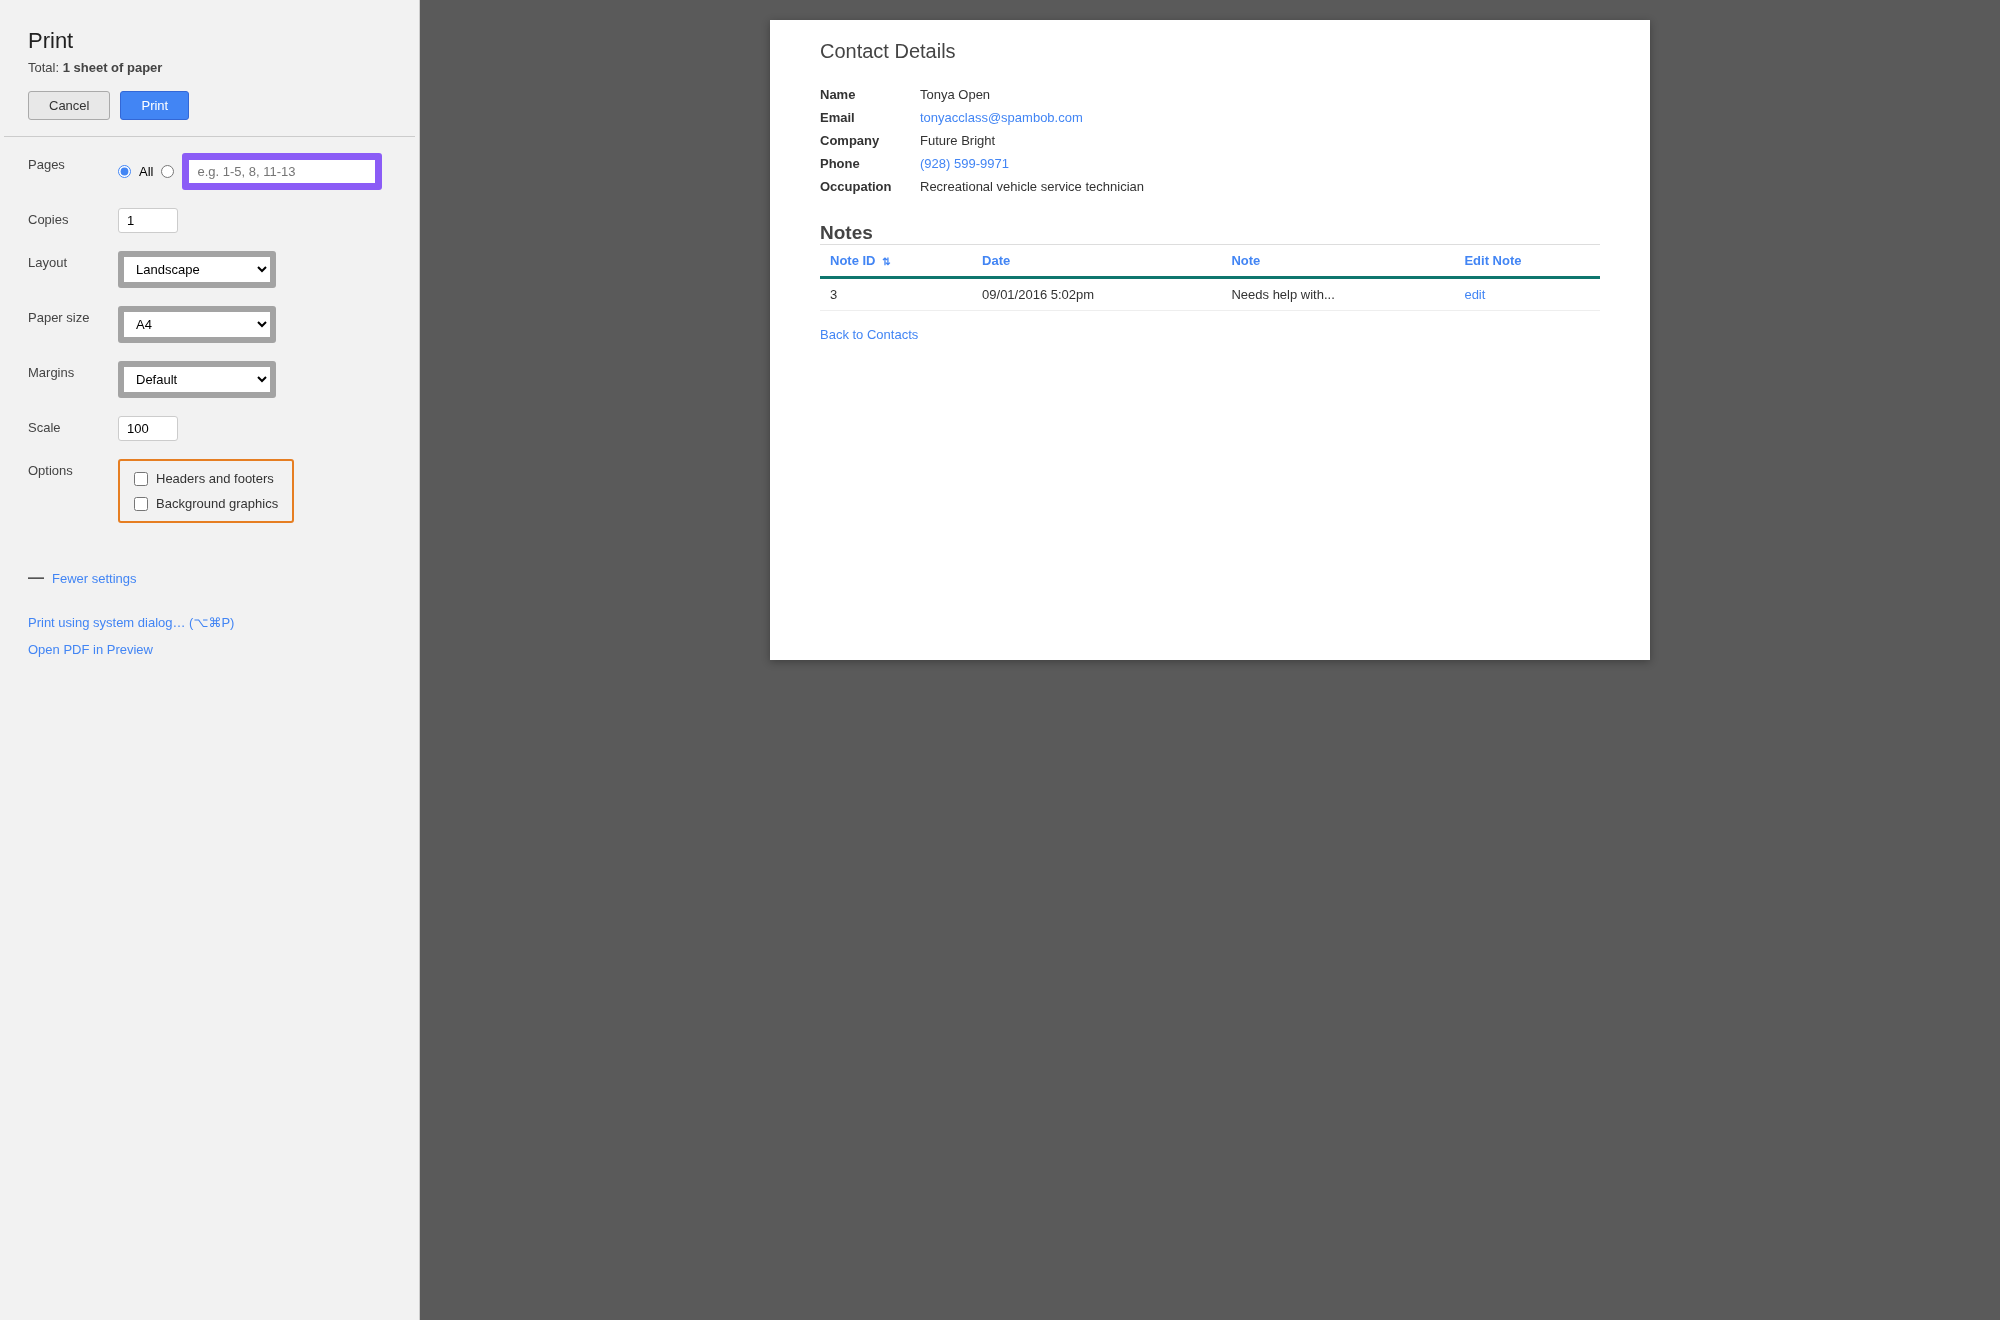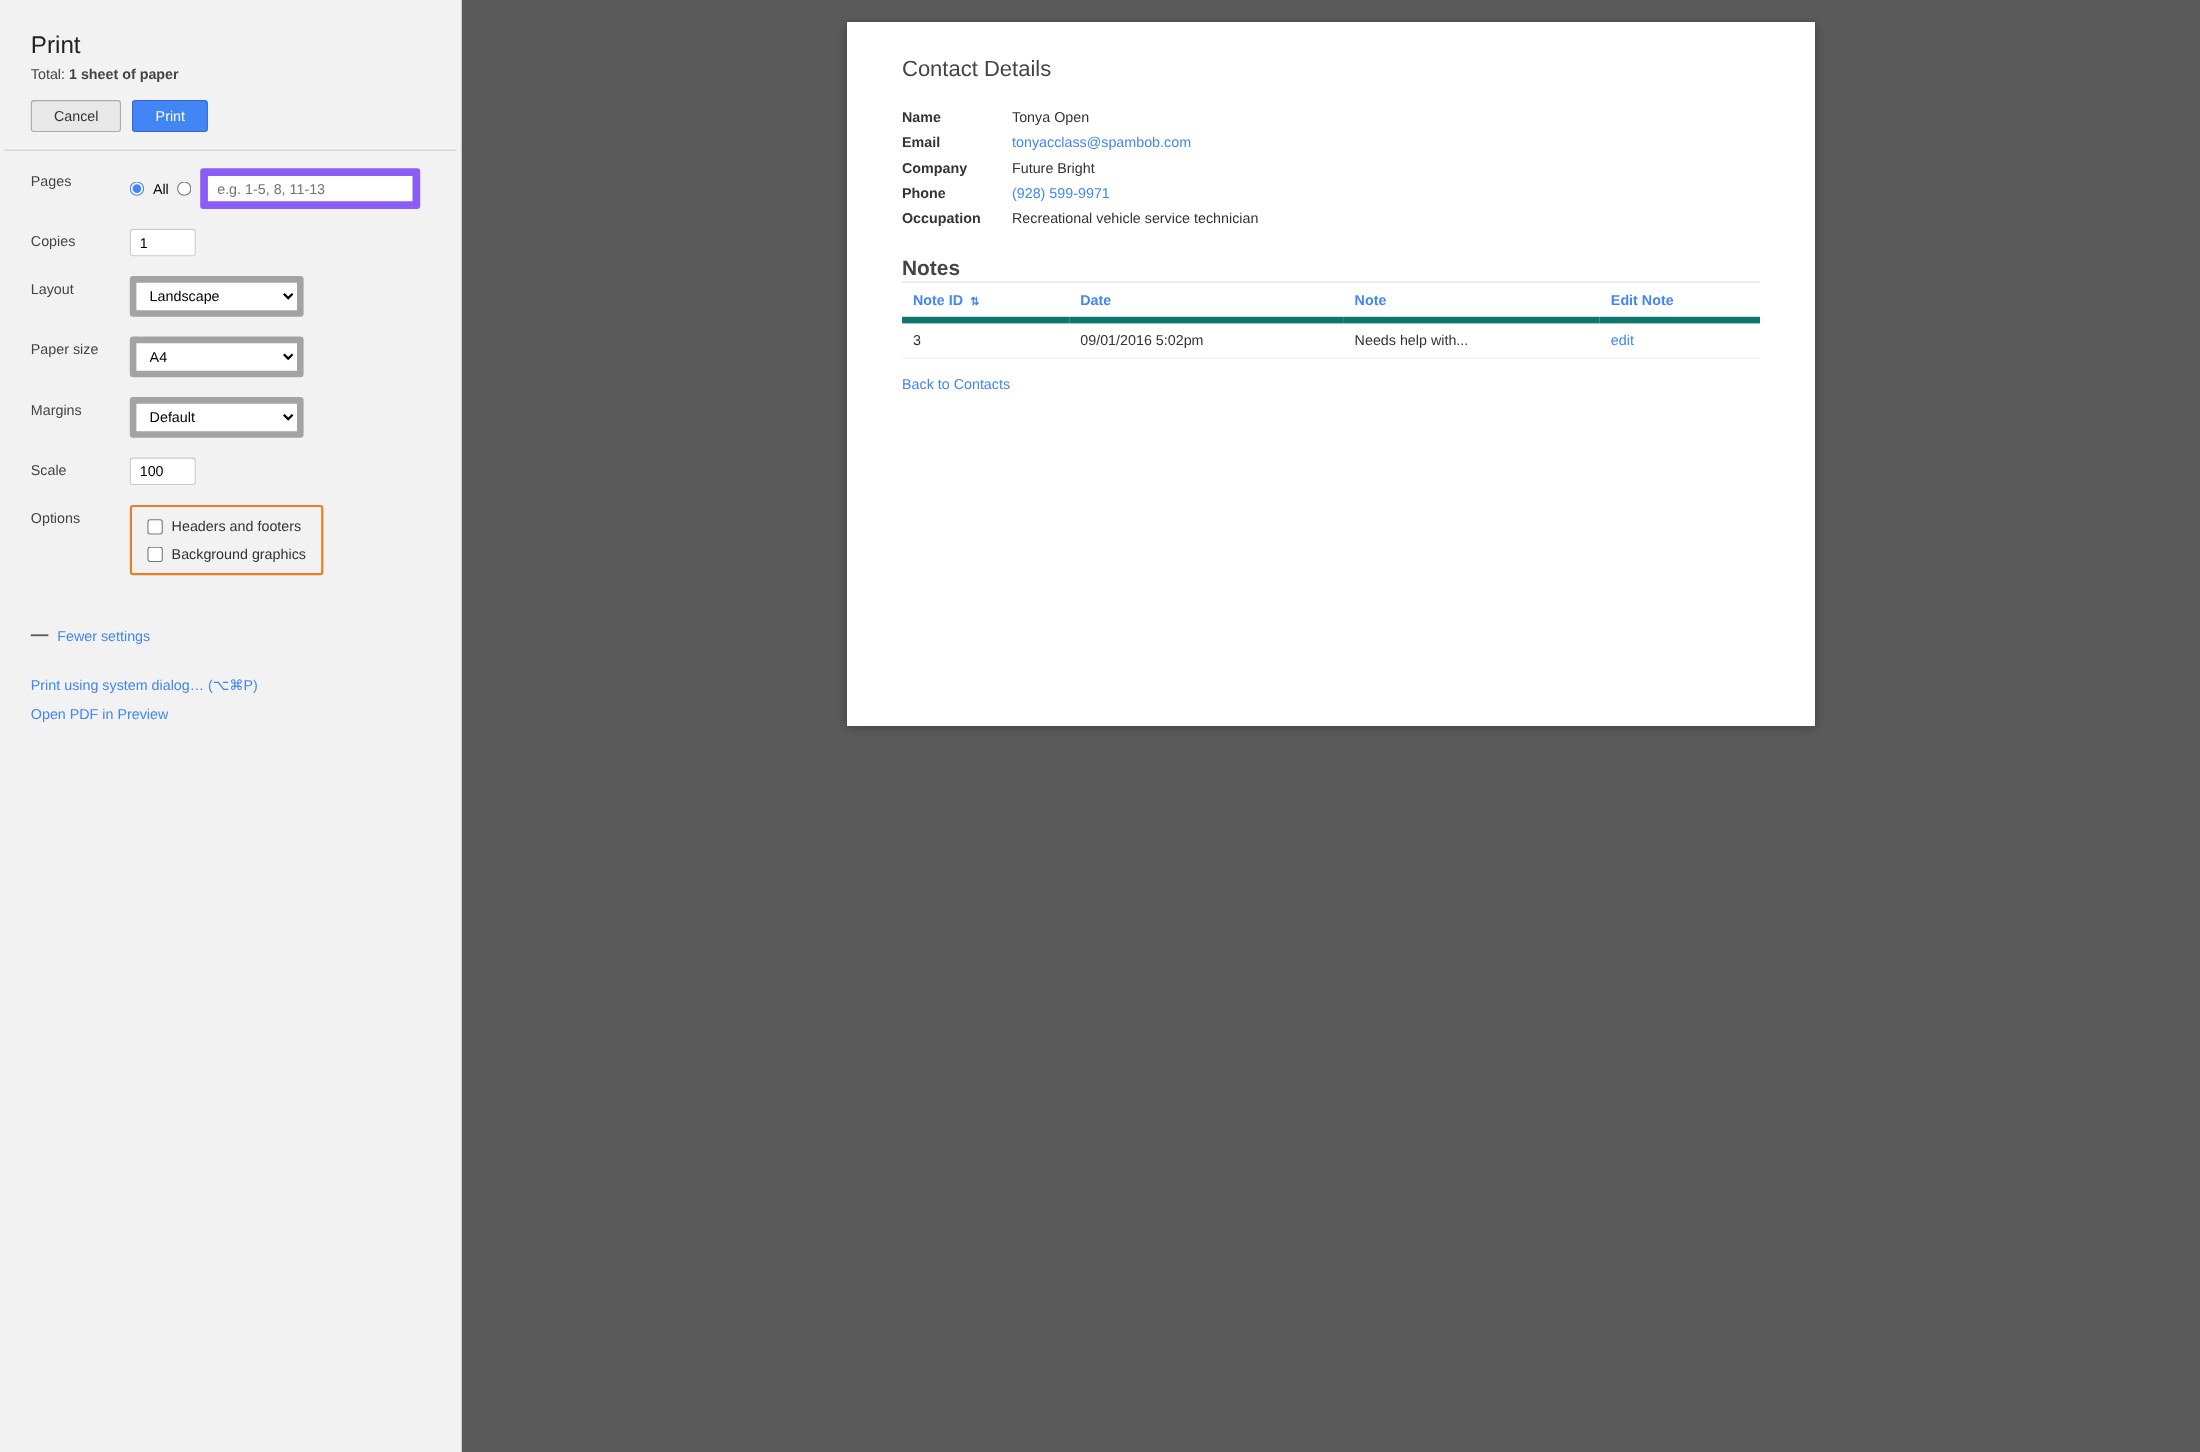--- a/index.html
+++ b/index.html
@@ -217,21 +217,21 @@
       align-items: flex-start;
       justify-content: center;
       padding: 20px;
       overflow-y: auto;
     }
 
     .paper {
       background: white;
       width: 880px;
       min-height: 640px;
-      padding: 32px 50px;
+      padding: 20px 50px;
       box-shadow: 0 2px 8px rgba(0,0,0,0.3);
     }
 
     .contact-details-title {
       font-size: 20px;
       font-weight: 400;
       color: #444;
       margin-bottom: 20px;
     }
 
@@ -274,21 +274,21 @@
       margin-bottom: 16px;
     }
 
     .notes-table th {
       text-align: left;
       padding: 8px 10px;
       font-size: 13px;
       font-weight: 600;
       color: #4285f4;
       border-top: 1px solid #ddd;
-      border-bottom: 6px solid #0f766e;
+      border-bottom: 3px solid #0f766e;
       background: white;
     }
 
     .notes-table td {
       padding: 8px 10px;
       font-size: 13px;
       color: #333;
       border-bottom: 1px solid #eee;
     }
 

